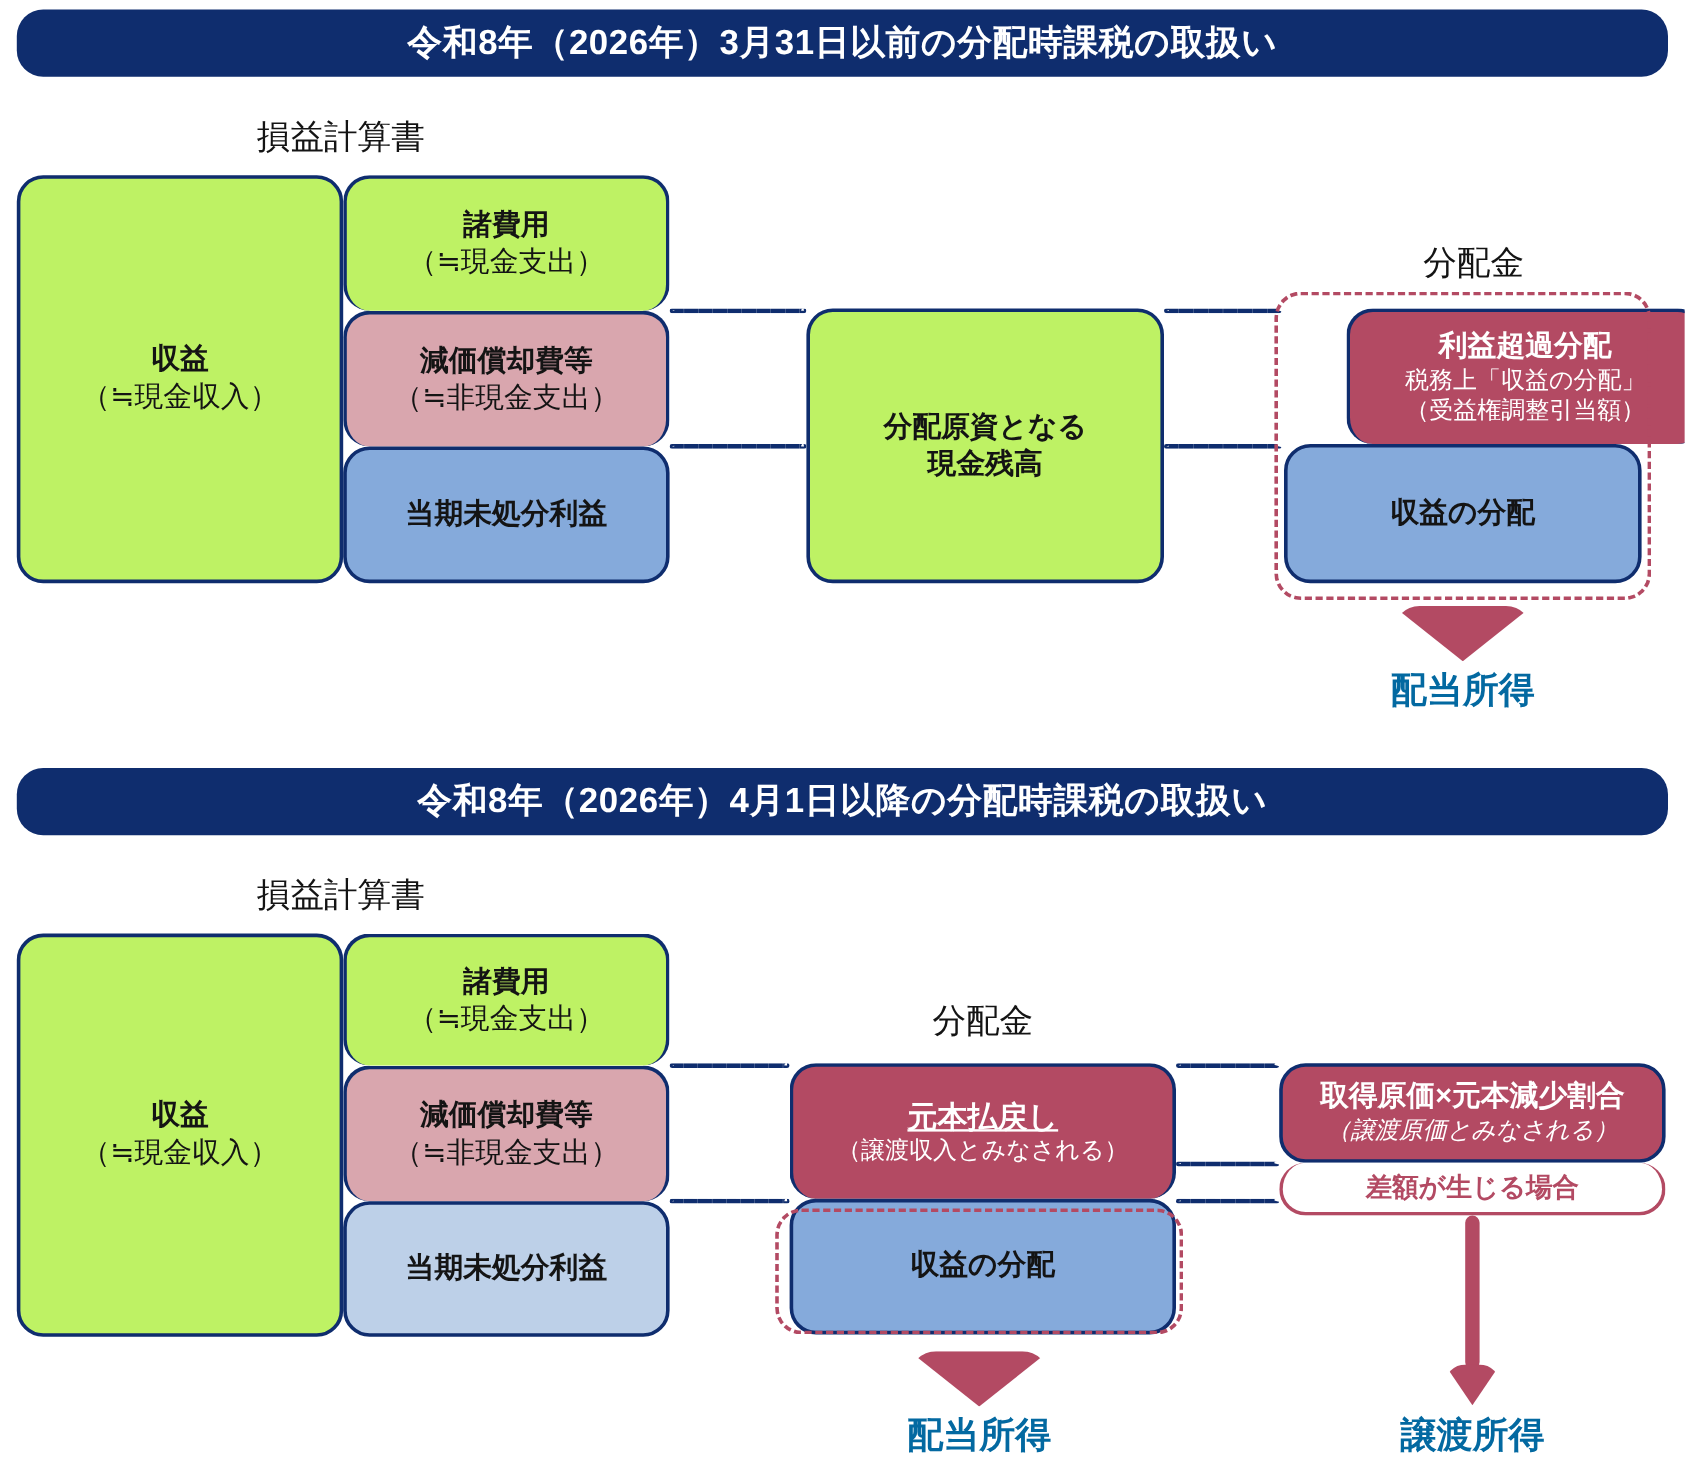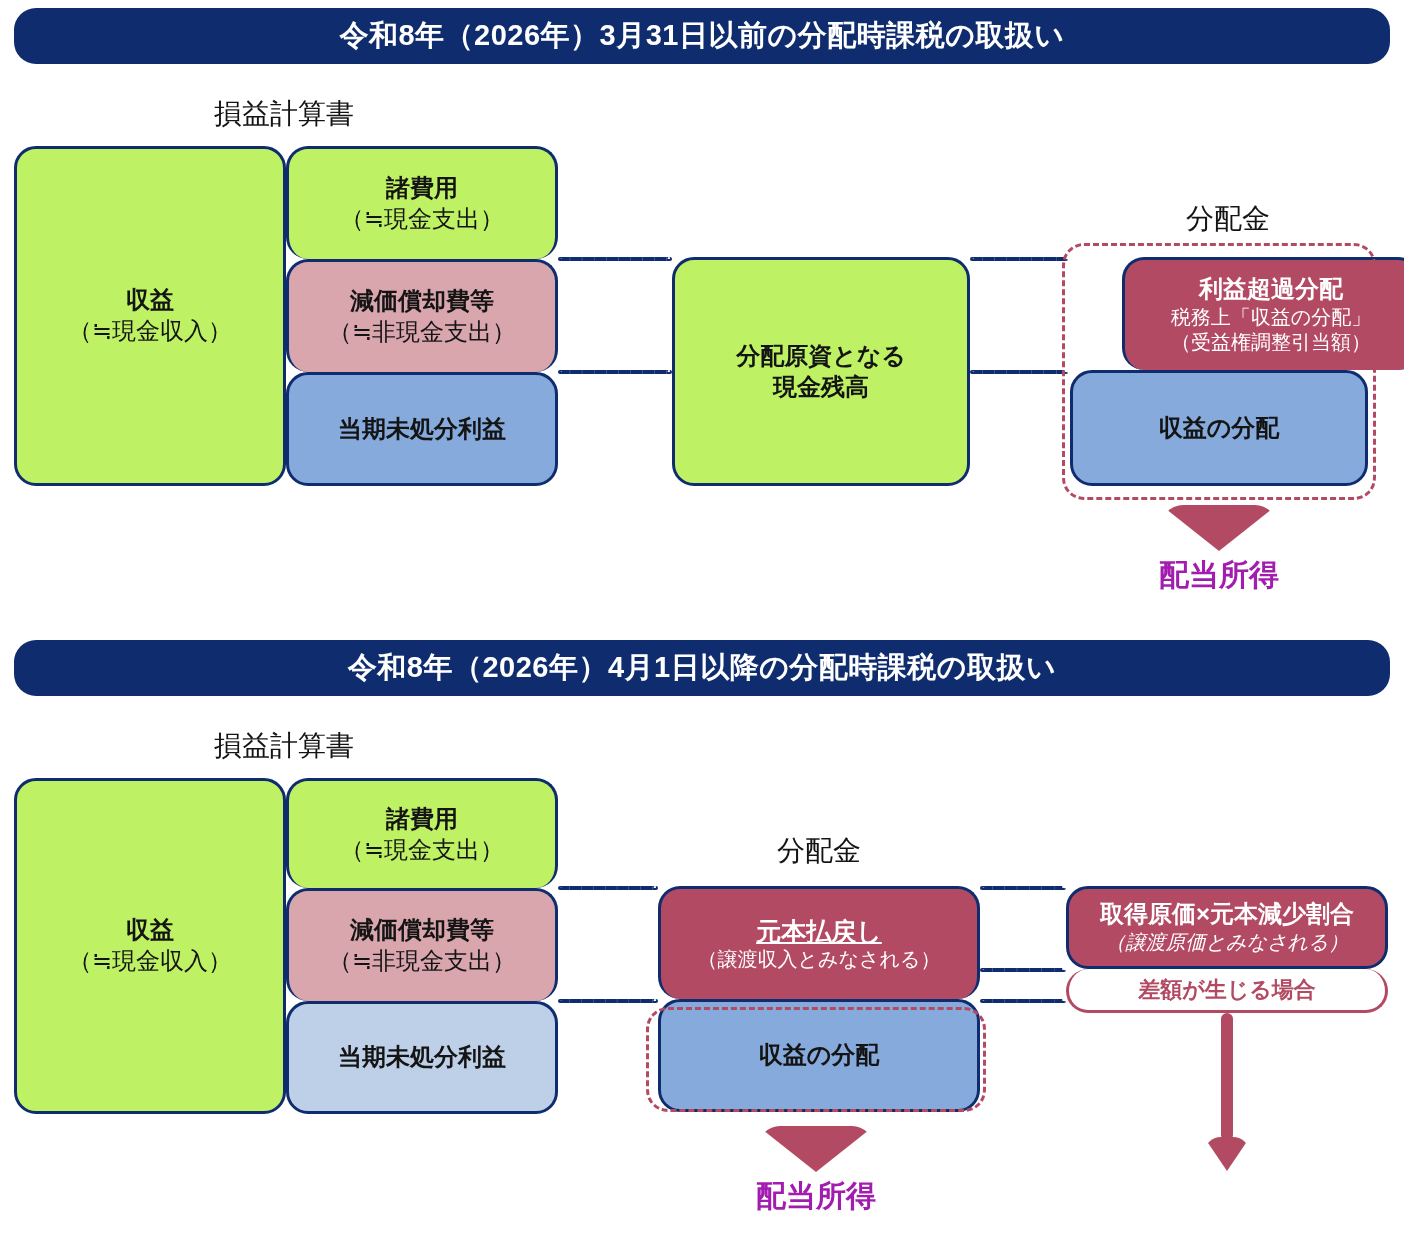--- a/index.html
+++ b/index.html
@@ -77,21 +77,21 @@
     border-top:46px solid #b34a63;
   }
   .arrow-thin-shaft{background:#b34a63;}
   .arrow-thin-head{
     width:0;height:0;
     border-left:23px solid transparent;
     border-right:23px solid transparent;
     border-top:34px solid #b34a63;
   }
   .income-label{
-    color:#a21caf;
+    color:#0369a1;
     font-weight:bold;
     text-align:center;
     white-space:nowrap;
   }
 
   
   .note-box{
     border:3px solid #b34a63;
     border-top:none;
     background:#ffffff;
@@ -207,14 +207,15 @@
     <div class="l2" style="font-size:20px;font-style:italic;">（譲渡原価とみなされる）</div>
   </div>
 
   <div class="abs note-box" style="left:1066px;top:969px;width:322px;height:44px;font-size:22px;">差額が生じる場合</div>
 
   <div class="abs arrow-wide" style="left:758px;top:1126px;"></div>
   <div class="abs income-label" style="left:666px;top:1176px;width:300px;font-size:30px;">配当所得</div>
 
   <div class="abs arrow-thin-shaft" style="left:1221px;top:1013px;width:12px;height:128px;"></div>
   <div class="abs arrow-thin-head" style="left:1204px;top:1137px;"></div>
+  <div class="abs income-label" style="left:1077px;top:1176px;width:300px;font-size:30px;">譲渡所得</div>
 
 </div>
 
 </body></html>

